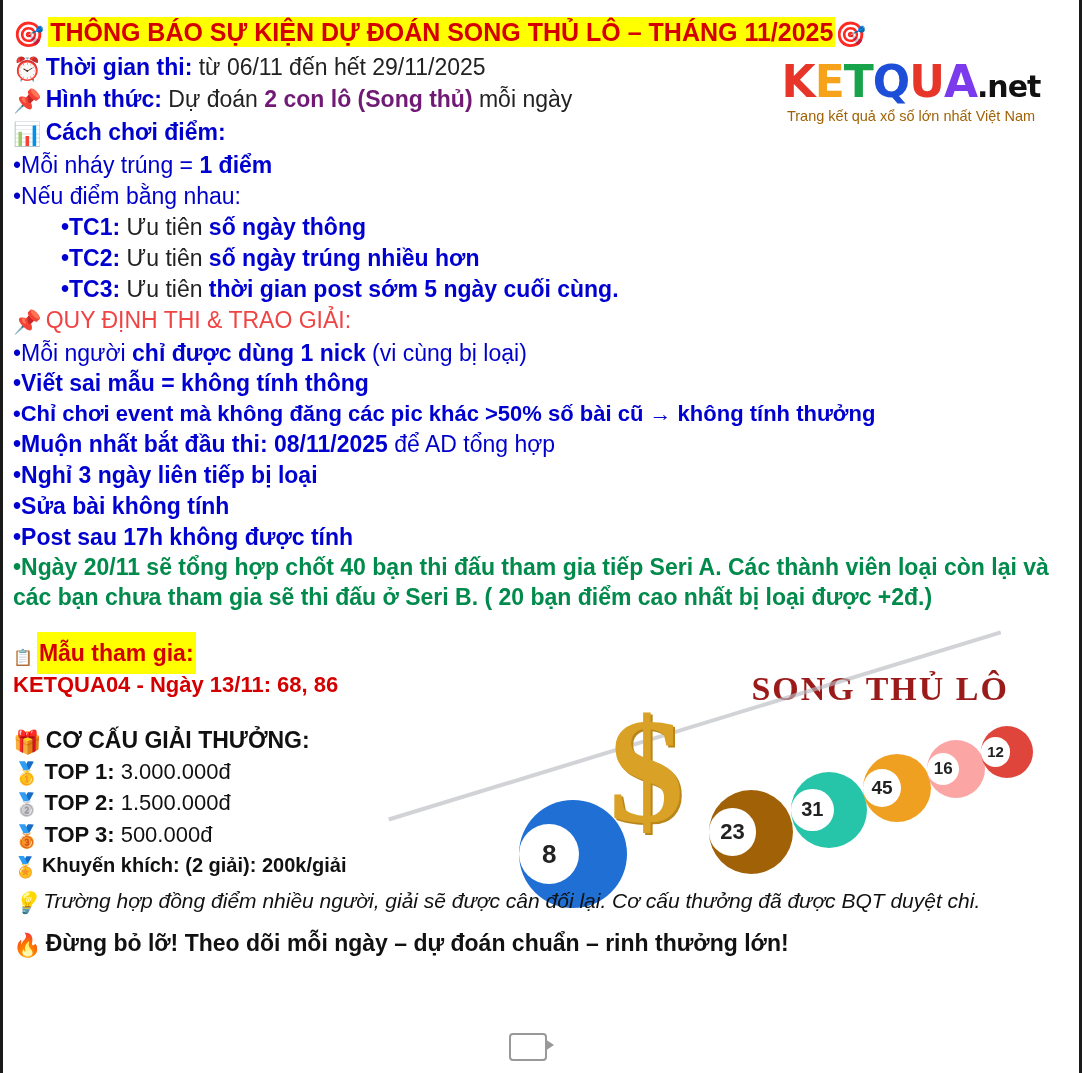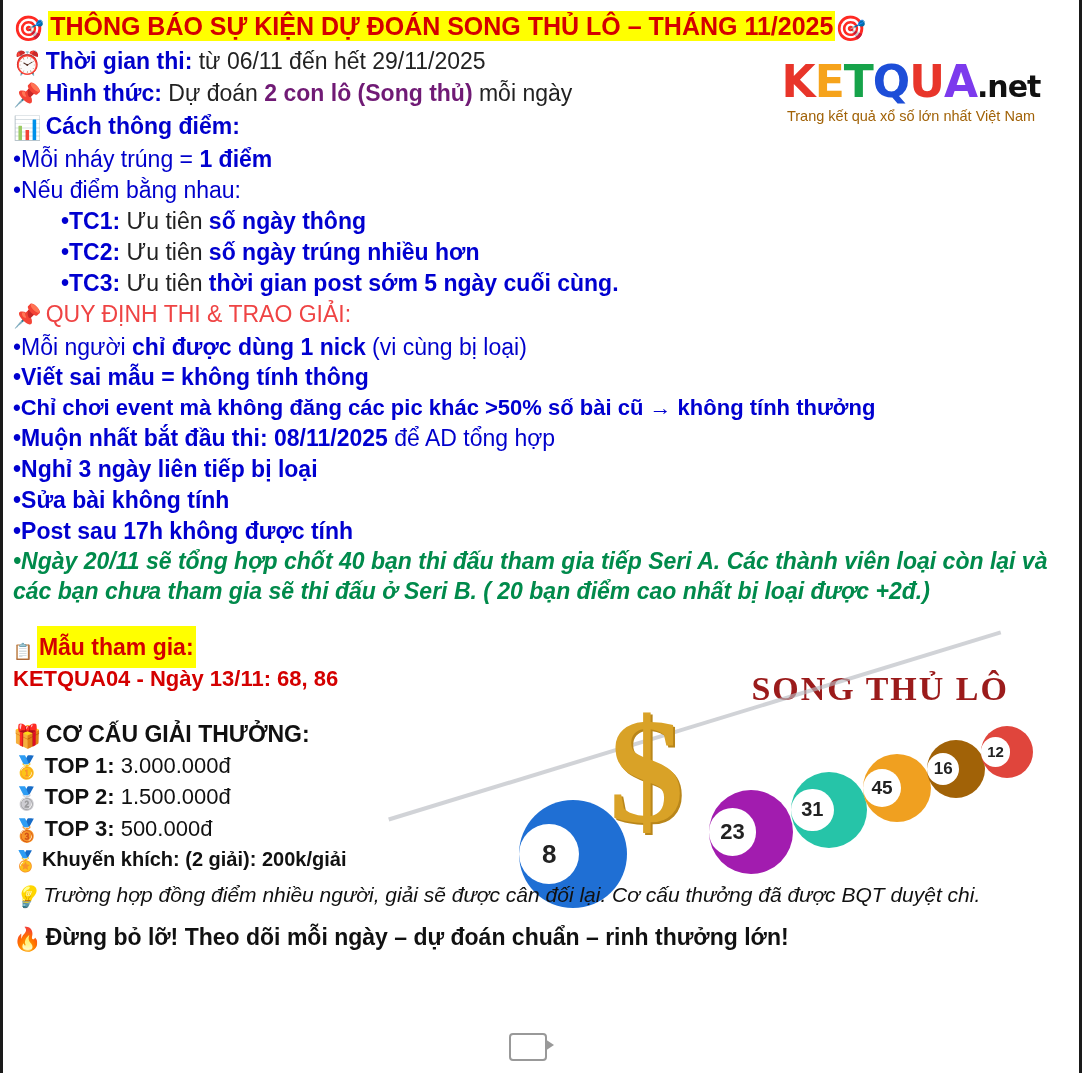--- a/index.html
+++ b/index.html
@@ -38,20 +38,21 @@
     display: inline-block;
     vertical-align: -2px;
     margin-right: 4px;
   }
 
   
   .title-row {
     font-size: 25px;
     font-weight: bold;
     margin-bottom: 2px;
+    margin-top: 6px;
   }
   .title-hl {
     background: #ffff00;
     color: #d40000;
     padding: 1px 2px;
   }
 
   
   .row {
     font-size: 23px;
@@ -240,30 +241,30 @@
 <div class="page">
 
   <div class="art">
     <div class="art-title">SONG THỦ LÔ</div>
     <div class="rail"></div>
     <div class="dollar">$</div>
 
     <div class="ball" style="left:80px; top:140px; width:108px; height:108px; background:#1f6fd4; font-size:26px;">
       <div class="num">8</div>
     </div>
-    <div class="ball" style="left:270px; top:130px; width:84px; height:84px; background:#a21caf; font-size:22px;">
+    <div class="ball" style="left:270px; top:130px; width:84px; height:84px; background:#a16207; font-size:22px;">
       <div class="num">23</div>
     </div>
     <div class="ball" style="left:352px; top:112px; width:76px; height:76px; background:#26c4a8; font-size:20px;">
       <div class="num">31</div>
     </div>
     <div class="ball" style="left:424px; top:94px; width:68px; height:68px; background:#f0a020; font-size:19px;">
       <div class="num">45</div>
     </div>
-    <div class="ball" style="left:488px; top:80px; width:58px; height:58px; background:#a16207; font-size:17px;">
+    <div class="ball" style="left:488px; top:80px; width:58px; height:58px; background:#fca5a5; font-size:17px;">
       <div class="num">16</div>
     </div>
     <div class="ball" style="left:542px; top:66px; width:52px; height:52px; background:#e0453c; font-size:15px;">
       <div class="num">12</div>
     </div>
   </div>
 
   <div class="logo">
     <div class="logo-main">
       <span class="k">K</span><span class="e">E</span><span class="t">T</span><span class="q">Q</span><span class="u">U</span><span class="a">A</span><span class="net">.net</span>
@@ -281,21 +282,21 @@
       <span class="ico">⏰</span><span class="b-blue">Thời gian thi:</span>
       <span class="t-dark">từ 06/11  đến hết 29/11/2025</span>
     </div>
 
     <div class="row line">
       <span class="ico">📌</span><span class="b-blue">Hình thức:</span>
       <span class="t-dark">Dự đoán </span><span class="b-dark">2 con lô (Song thủ)</span><span class="t-dark"> mỗi ngày</span>
     </div>
 
     <div class="row line">
-      <span class="ico">📊</span><span class="b-blue">Cách thông điểm:</span>
+      <span class="ico">📊</span><span class="b-blue">Cách chơi điểm:</span>
     </div>
 
     <div class="row line">
       <span class="bullet-blue">•Mỗi nháy trúng = </span><span class="blue-bold">1 điểm</span>
     </div>
     <div class="row line">
       <span class="bullet-blue">•Nếu điểm bằng nhau:</span>
     </div>
 
     <div class="row line indent1">
@@ -327,21 +328,21 @@
     <div class="row line">
       <span class="blue-bold">•</span><span class="blue-bold">Nghỉ 3 ngày liên tiếp bị loại</span>
     </div>
     <div class="row line">
       <span class="blue-bold">•</span><span class="blue-bold">Sửa bài không tính</span>
     </div>
     <div class="row line">
       <span class="blue-bold">•</span><span class="blue-bold">Post sau 17h không được tính</span>
     </div>
 
-    <div class="wrapline green-bold" style="width:1046px;font-style:italic;">•Ngày 20/11 sẽ tổng hợp chốt 40 bạn thi đấu tham gia tiếp Seri A. Các thành viên loại còn lại và các bạn chưa tham gia sẽ thi đấu ở Seri B. ( 20 bạn điểm cao nhất bị loại được +2đ.)</div>
+    <div class="wrapline green-bold" style="width:1046px;">•Ngày 20/11 sẽ tổng hợp chốt 40 bạn thi đấu tham gia tiếp Seri A. Các thành viên loại còn lại và các bạn chưa tham gia sẽ thi đấu ở Seri B. ( 20 bạn điểm cao nhất bị loại được +2đ.)</div>
 
     <div style="height:26px;"></div>
     <div class="line">
       <span class="ico">📋</span><span class="sample-label sample-hl">Mẫu tham gia:</span>
     </div>
     <div class="line sample-value">KETQUA04 - Ngày 13/11:  68, 86</div>
 
     <div style="height:26px;"></div>
     <div class="line prize-head">
       <span class="ico">🎁</span><span>CƠ CẤU GIẢI THƯỞNG:</span>

